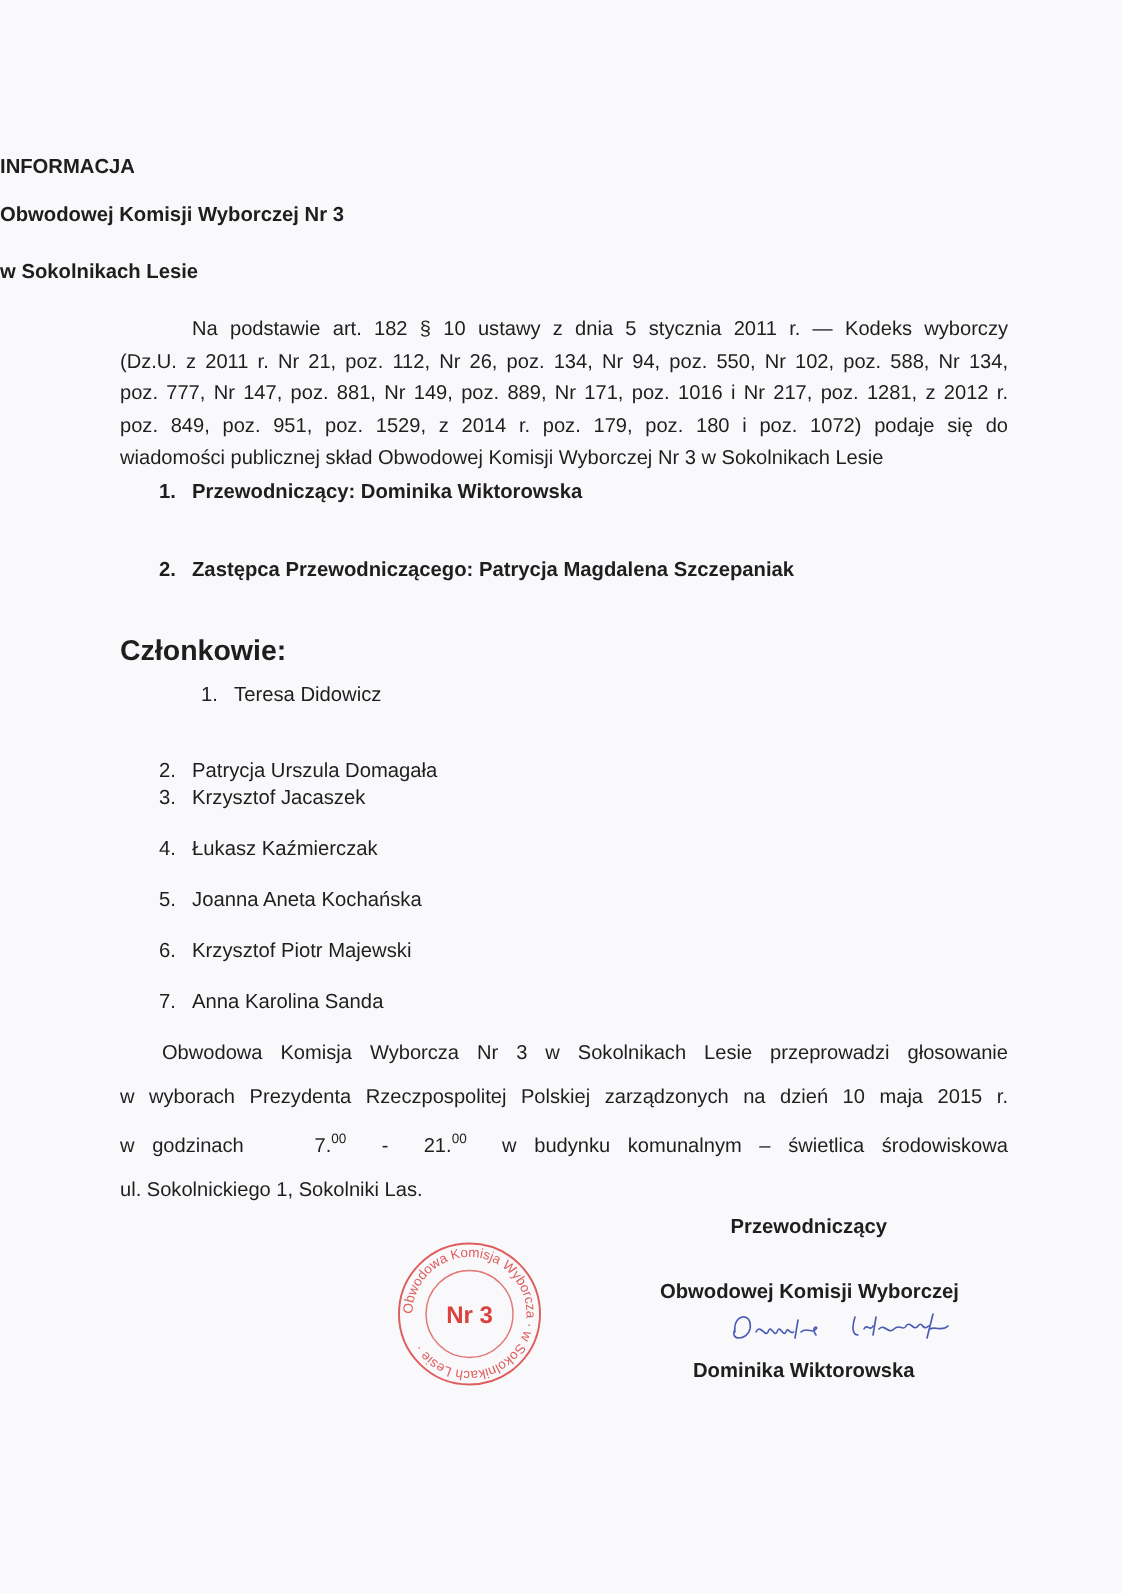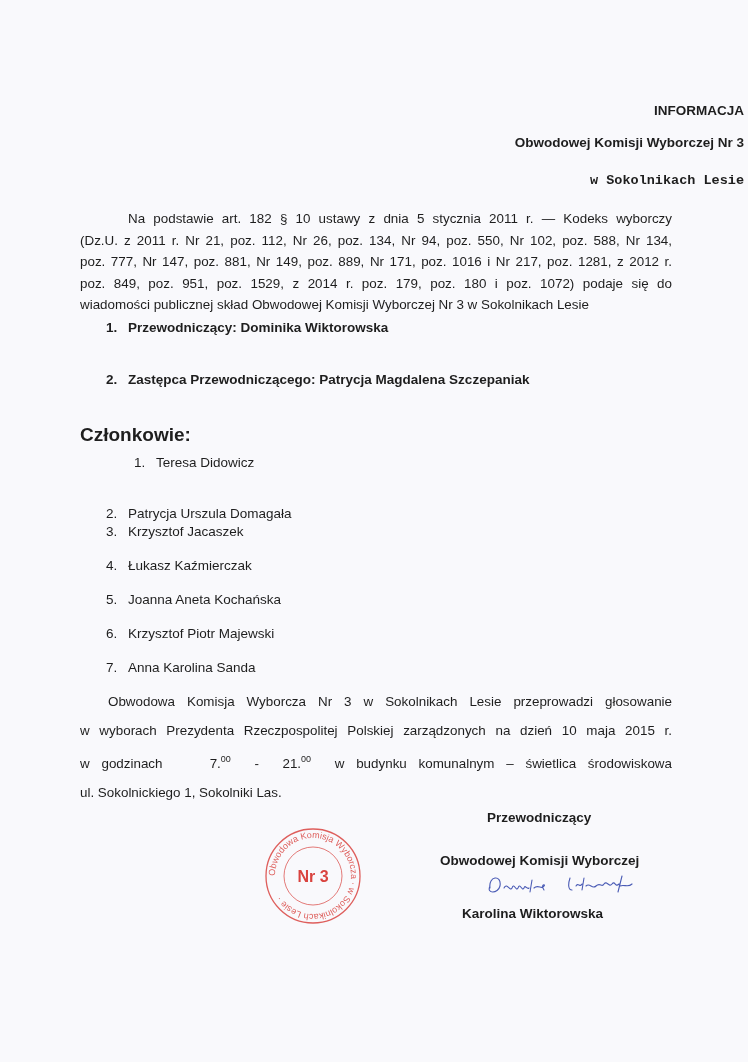--- a/index.html
+++ b/index.html
@@ -5,21 +5,21 @@
     html, body { margin: 0; padding: 0; }
     body {
       width: 748px; height: 1062px;
       background: #f9f9fc;
       font-family: "Liberation Sans", sans-serif;
       color: #1e1e1e;
       position: relative;
       overflow: hidden;
     }
     .page { position: absolute; left: 0; top: 0; width: 748px; height: 1062px; }
-    .center { position: absolute; left: 0; width: 744px; text-align: right; font-weight: bold; font-size: 13.5px; }
+    .center { position: absolute; left: 0; width: 744px; text-align: left; font-weight: bold; font-size: 13.5px; }
     .para {
       position: absolute; left: 80px; width: 592px;
       font-size: 13.4px; line-height: 21.5px; text-align: justify;
     }
     .para .ln { display: block; text-align: justify; text-align-last: justify; white-space: nowrap; }
     .para .ln.last { text-align-last: left; }
     .item { position: absolute; left: 106px; font-size: 13.5px; }
     .item.bold { font-weight: bold; }
     .item .num { display: inline-block; width: 22px; }
     .heading { position: absolute; left: 80px; font-weight: bold; font-size: 19px; }
@@ -28,21 +28,21 @@
     .stamp { position: absolute; left: 258px; top: 826px; width: 110px; height: 100px; }
     .signature { position: absolute; left: 480px; top: 870px; width: 180px; height: 30px; }
   </style>
 </head>
 <body>
 
 <div class="page">
 
   <div class="center" style="top:103px;">INFORMACJA</div>
   <div class="center" style="top:135px;">Obwodowej Komisji Wyborczej Nr 3</div>
-  <div class="center" style="top:173px;font-family:Liberation Mono, monospace;">w Sokolnikach Lesie</div>
+  <div class="center" style="top:173px;">w Sokolnikach Lesie</div>
 
   <div class="para" style="top:208px;">
     <span class="ln" style="padding-left:48px;">Na podstawie art. 182 § 10 ustawy z dnia 5 stycznia 2011 r. — Kodeks wyborczy</span>
     <span class="ln">(Dz.U. z 2011 r. Nr 21, poz. 112, Nr 26, poz. 134, Nr 94, poz. 550, Nr 102, poz. 588, Nr 134,</span>
     <span class="ln">poz. 777, Nr 147, poz. 881, Nr 149, poz. 889, Nr 171, poz. 1016 i Nr 217, poz. 1281, z 2012 r.</span>
     <span class="ln">poz. 849, poz. 951, poz. 1529,  z 2014 r. poz. 179, poz. 180 i poz. 1072) podaje się do</span>
     <span class="ln last">wiadomości publicznej skład Obwodowej Komisji Wyborczej Nr 3 w Sokolnikach Lesie</span>
   </div>
 
   <div class="item bold" style="top:320px;">
@@ -69,21 +69,21 @@
     <span class="ln last">ul. Sokolnickiego 1, Sokolniki Las.</span>
   </div>
 
   <div class="sigtext" style="left:487px; top:810px;">Przewodniczący</div>
   <div class="sigtext" style="left:440px; top:853px;">Obwodowej Komisji Wyborczej</div>
 
   <svg class="signature" viewBox="0 0 180 30">
     <path d="M10 18 C 8 6, 22 4, 20 16 C 18 24, 6 24, 10 16 M24 18 c3 -6 6 4 8 0 c2 -6 4 4 6 0 c2 -6 4 4 6 0 c1 -4 3 2 5 0 M52 10 l-2 12 M54 18 c4 -4 8 2 10 -2 c2 -2 -4 -2 0 4 M90 8 c-2 6 -2 12 2 12 M96 16 c2 -4 4 2 6 -2 M104 8 l-2 12 M106 16 c4 -4 6 4 10 0 c4 -4 6 2 8 -2 c3 -4 5 4 8 0 c3 -4 3 4 7 0 M142 6 l-4 16 M140 16 c4 -2 8 2 12 -2" fill="none" stroke="#4a5bb5" stroke-width="1.1" stroke-linecap="round"></path>
   </svg>
 
-  <div class="sigtext" style="left:462px; top:906px;">Karolina Wiktorowska</div>
+  <div class="sigtext" style="left:462px; top:906px;">Dominika Wiktorowska</div>
 
   <svg class="stamp" viewBox="0 0 110 100">
     <defs>
       <path id="ring" d="M55 50 m -38 0 a 38 38 0 1 1 76 0 a 38 38 0 1 1 -76 0"></path>
     </defs>
     <circle cx="55" cy="50" r="47" fill="none" stroke="#d9433f" stroke-width="1.3" opacity="0.85"></circle>
     <circle cx="55" cy="50" r="29" fill="none" stroke="#d9433f" stroke-width="1" opacity="0.7"></circle>
     <text font-family="Liberation Sans, sans-serif" font-size="9" fill="#d9433f" opacity="0.85">
       <textPath href="#ring" startOffset="0">Obwodowa Komisja Wyborcza · w Sokolnikach Lesie ·</textPath>
     </text>

